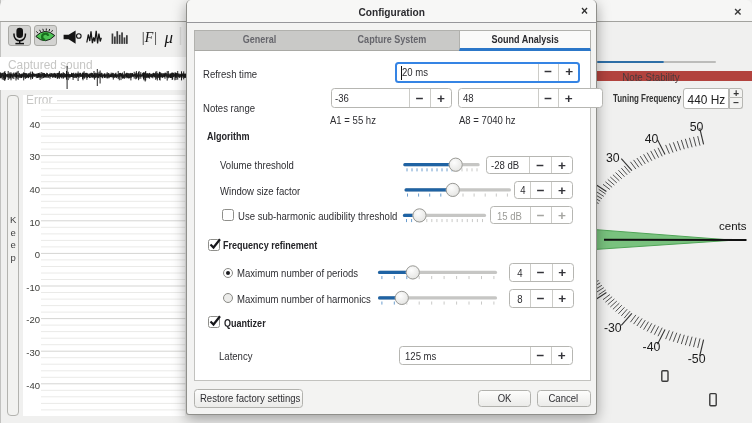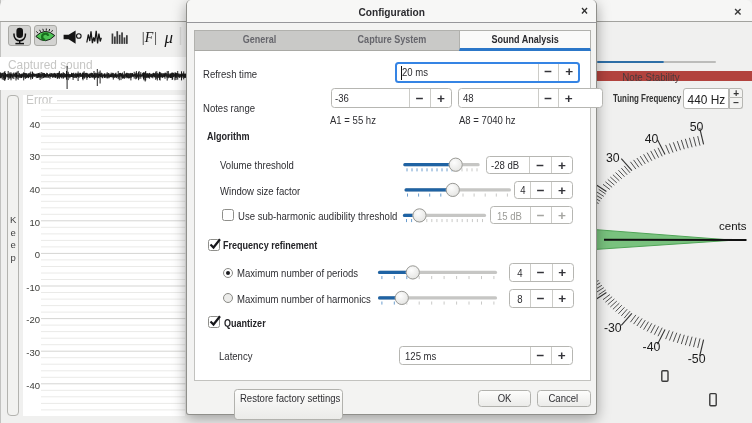--- a/index.html
+++ b/index.html
@@ -425,16 +425,16 @@
       <line x1="244.7" y1="301.5" x2="244.7" y2="304.6" stroke="#c9c9c7" stroke-width="1"></line>
       <line x1="257.1" y1="301.5" x2="257.1" y2="304.6" stroke="#c9c9c7" stroke-width="1"></line>
       <line x1="269.6" y1="301.5" x2="269.6" y2="304.6" stroke="#c9c9c7" stroke-width="1"></line>
       <line x1="282.0" y1="301.5" x2="282.0" y2="304.6" stroke="#c9c9c7" stroke-width="1"></line>
       <line x1="294.5" y1="301.5" x2="294.5" y2="304.6" stroke="#c9c9c7" stroke-width="1"></line>
       <line x1="306.9" y1="301.5" x2="306.9" y2="304.6" stroke="#c9c9c7" stroke-width="1"></line>
       <circle cx="214.8" cy="297.9" r="7" fill="url(#hg)"></circle>
       <circle cx="214.8" cy="297.9" r="6.6" fill="none" stroke="#9a9a96" stroke-width="1"></circle>
   </svg>
 
-  <div class="btn" style="left:7.5px;top:389px;width:109px;height:31px;line-height:17px;margin-left:40px;"><span style="display:inline-block;transform:scaleX(0.91);transform-origin:center center;white-space:pre;">Restore factory settings</span></div>
+  <div class="btn" style="left:7.5px;top:389px;width:109px;height:19px;line-height:17px;"><span style="display:inline-block;transform:scaleX(0.91);transform-origin:center center;white-space:pre;">Restore factory settings</span></div>
   <div class="btn" style="left:291.2px;top:389.5px;width:53.6px;height:17.2px;line-height:15.5px;"><span style="display:inline-block;transform:scaleX(0.91);transform-origin:center center;white-space:pre;">OK</span></div>
   <div class="btn" style="left:350px;top:389.5px;width:54.3px;height:17.2px;line-height:15.5px;"><span style="display:inline-block;transform:scaleX(0.91);transform-origin:center center;white-space:pre;">Cancel</span></div>
 </div>
 
 </body></html>

